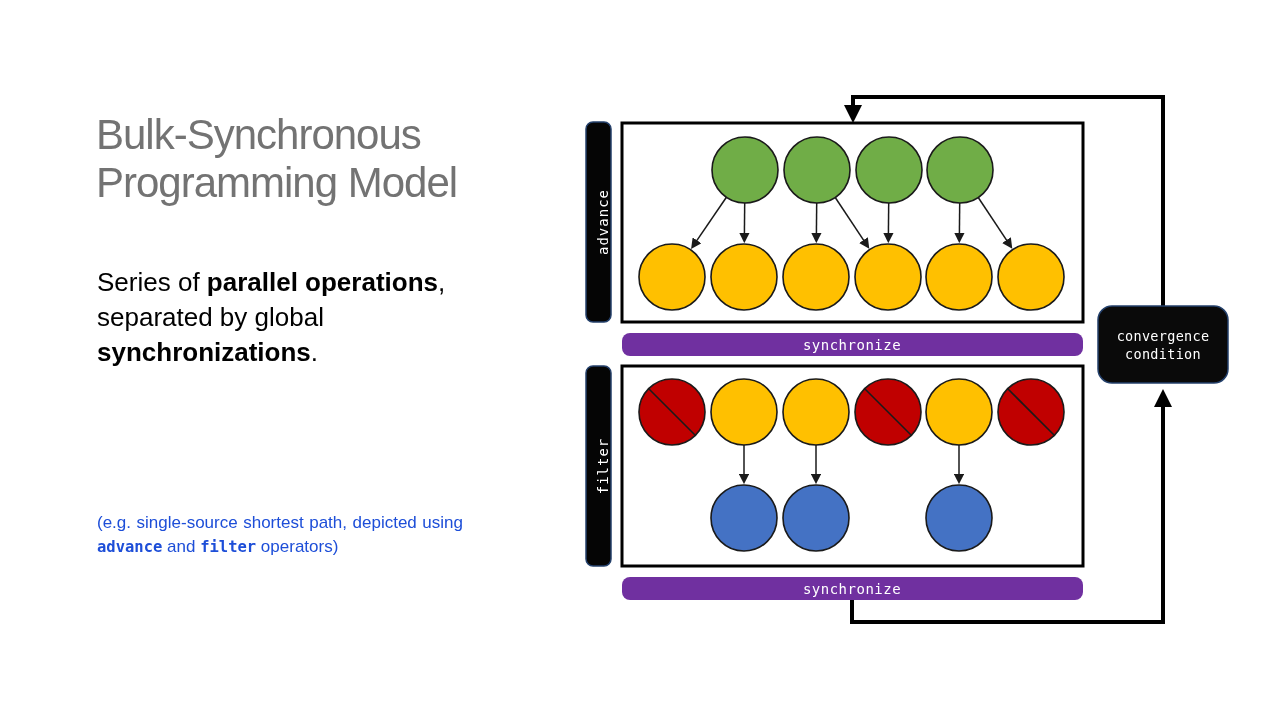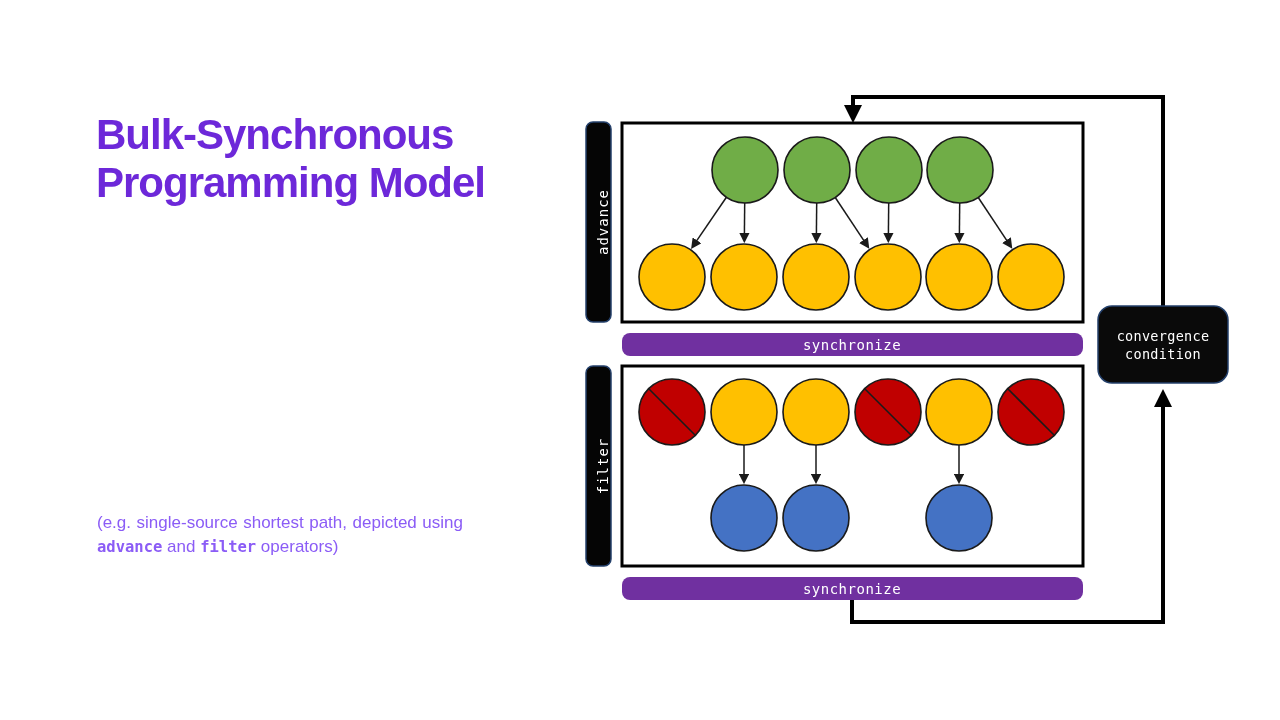--- a/index.html
+++ b/index.html
@@ -5,51 +5,52 @@
   html,body{margin:0;padding:0;}
   body{
     width:1280px;height:720px;background:#ffffff;
     font-family:"Liberation Sans",sans-serif;color:#000;
     overflow:hidden;
   }
   .slide{position:relative;width:1280px;height:720px;background:#fff;}
 
   .title{
     position:absolute;left:96px;top:111px;width:430px;margin:0;
-    font-size:42px;font-weight:700;line-height:48px;color:#6d28d9;
+    font-size:42px;font-weight:400;line-height:48px;color:#737373;
     letter-spacing:-1px;
   }
   .body-par{
     position:absolute;left:97px;width:420px;margin:0;
     font-size:26px;line-height:35px;color:#000;
   }
   #para1{top:265px;}
   #para2{top:382px;}
   .note{
     position:absolute;left:97px;top:511px;width:366px;margin:0;
-    font-size:17px;line-height:24px;color:#8b5cf6;text-align:justify;
+    font-size:17px;line-height:24px;color:#1d4ed8;text-align:justify;
   }
   .mono{
     font-family:"DejaVu Sans Mono",monospace;font-weight:700;font-size:15.5px;
   }
   b{font-weight:700;}
 
   #diagram-svg{position:absolute;left:0;top:0;}
   .svg-mono{
     font-family:"DejaVu Sans Mono",monospace;
     fill:#ffffff;
   }
 </style>
 </head>
 <body>
 
 <div class="slide">
 
   <h1 class="title">Bulk-Synchronous Programming Model</h1>
 
+  <p class="body-par" id="para1"><span>Series of </span><b>parallel operations</b><span>, separated by global </span><b>synchronizations</b><span>.</span></p>
 
 
   <p class="note"><span>(e.g. single-source shortest path, depicted using </span><span class="mono">advance</span><span> and </span><span class="mono">filter</span><span> operators)</span></p>
 
   <svg id="diagram-svg" width="1280" height="720" viewBox="0 0 1280 720" xmlns="http://www.w3.org/2000/svg">
     <defs>
       <marker id="arrow-s" viewBox="0 0 10 10" refX="7" refY="5" markerWidth="7" markerHeight="7" orient="auto">
         <path d="M0,0 L10,5 L0,10 z" fill="#1a1a1a"></path>
       </marker>
       <marker id="arrow-b" viewBox="0 0 10 10" refX="5" refY="5" markerWidth="4.5" markerHeight="4.5" orient="auto">

